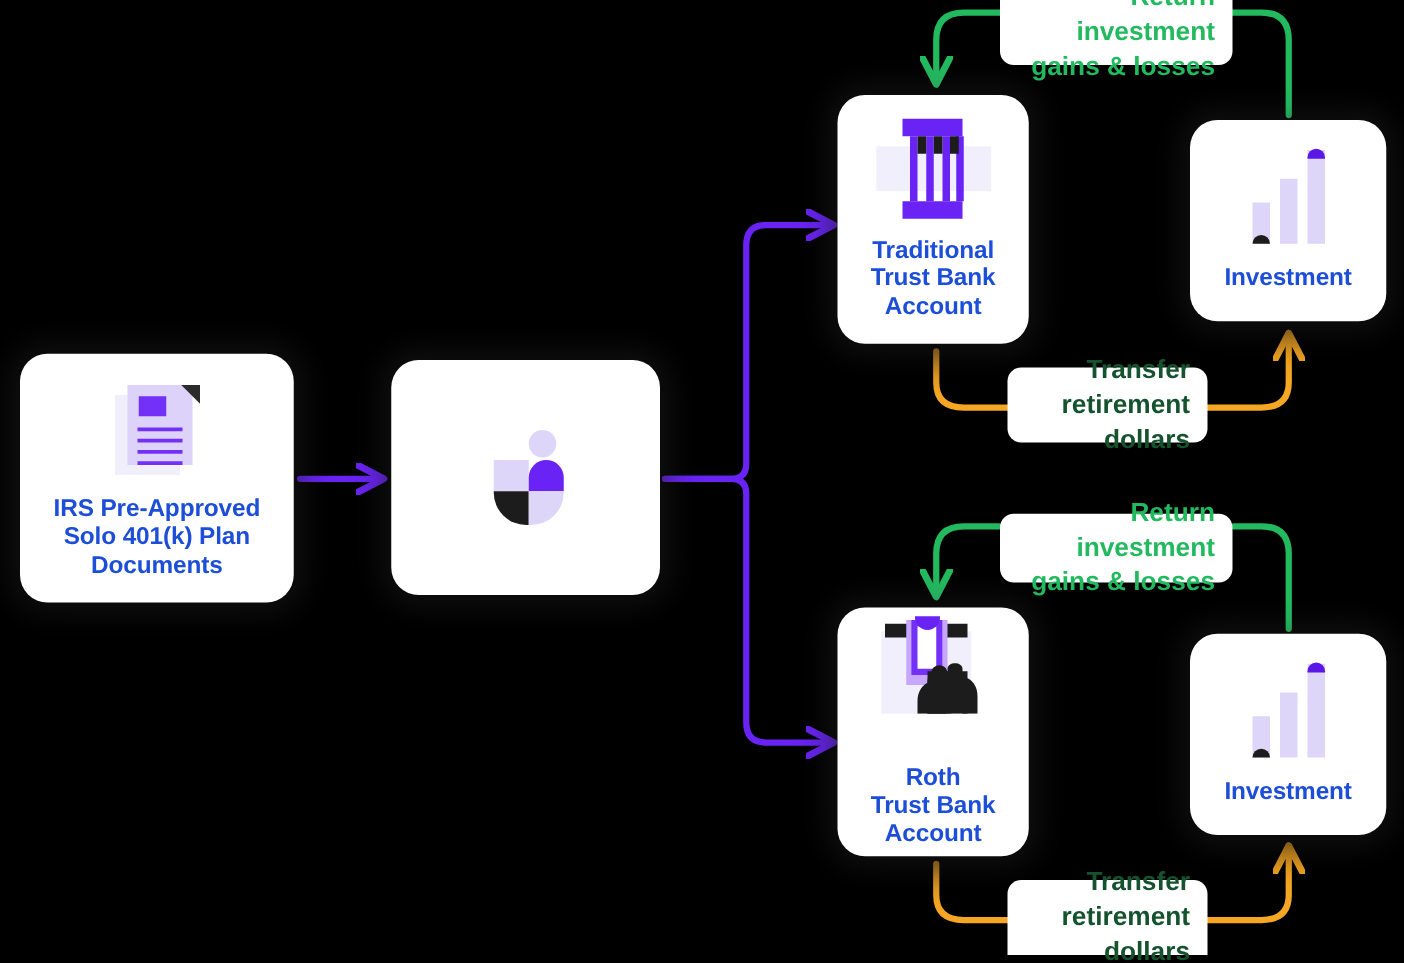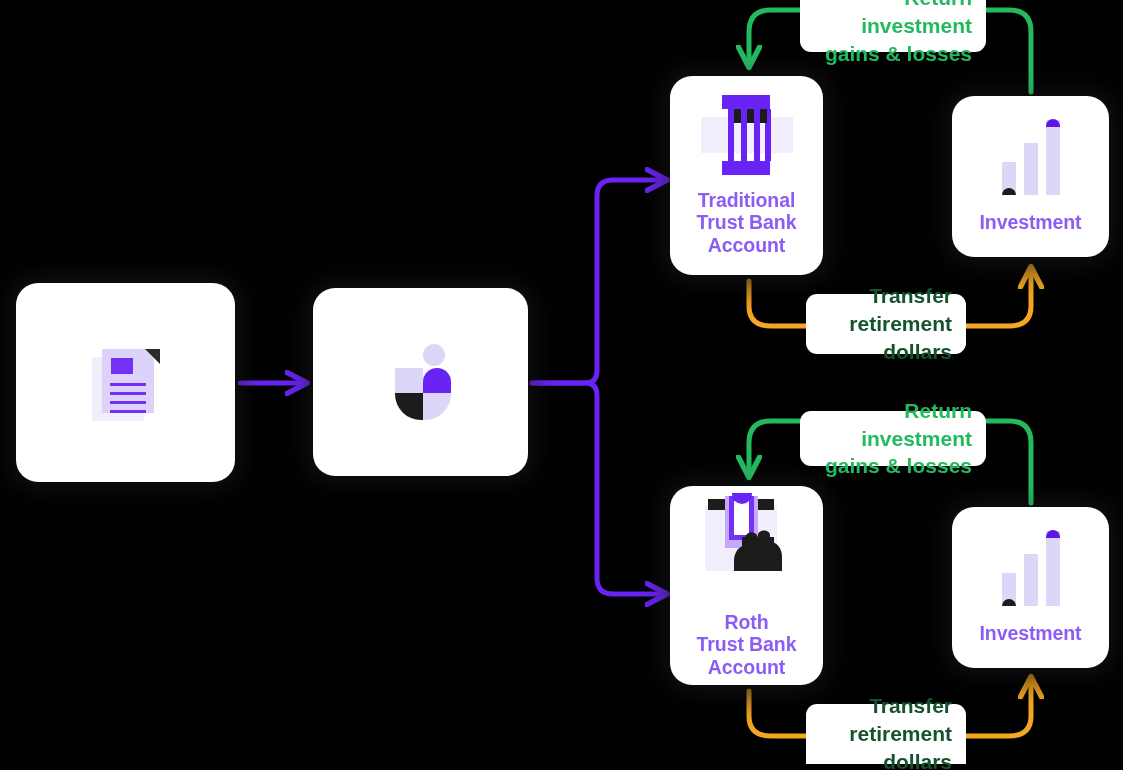--- a/index.html
+++ b/index.html
@@ -16,21 +16,21 @@
     display:flex;
     flex-direction:column;
     align-items:center;
     justify-content:center;
     box-sizing:border-box;
   }
   .card .icon-wrap{
     display:flex;align-items:center;justify-content:center;
   }
   .card .card-label{
-    color:#8b5cf6;
+    color:#1d4ed8;
     font-weight:bold;
     text-align:center;
     line-height:1.16;
     letter-spacing:-0.1px;
   }
 
   
   #card-irs{left:16px;top:283px;width:219px;height:199px;padding-top:6px;}
   #card-irs .card-label{font-size:19.5px;margin-top:14px;}
   #card-trust{left:313px;top:288px;width:215px;height:188px;}
@@ -153,20 +153,21 @@
         <div class="back"></div>
         <div class="front"></div>
         <div class="fold"></div>
         <div class="sq"></div>
         <div class="ln" style="top:34px"></div>
         <div class="ln" style="top:43px"></div>
         <div class="ln" style="top:52px"></div>
         <div class="ln" style="top:61px"></div>
       </div>
     </div>
+    <div class="card-label">IRS Pre-Approved<br>Solo 401(k) Plan<br>Documents</div>
   </div>
 
   <div class="card" id="card-trust">
     <div class="icon-wrap">
       <div class="ico-trust">
         <div class="head"></div>
         <div class="q-tl"></div>
         <div class="q-tr"></div>
         <div class="q-bl"></div>
         <div class="q-br"></div>

